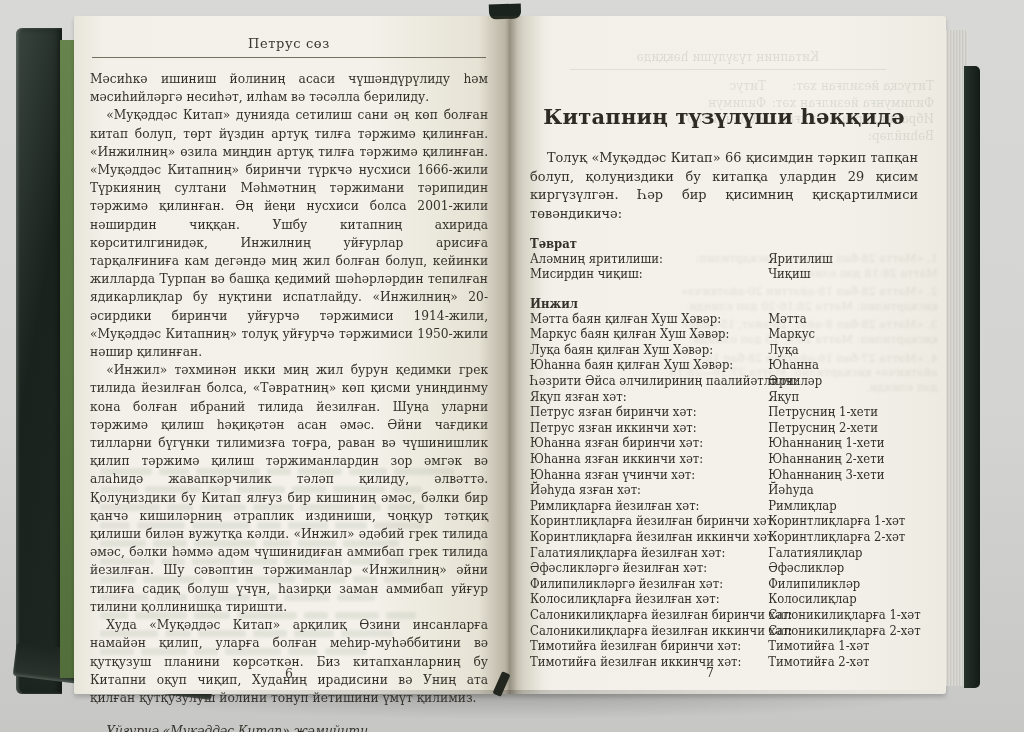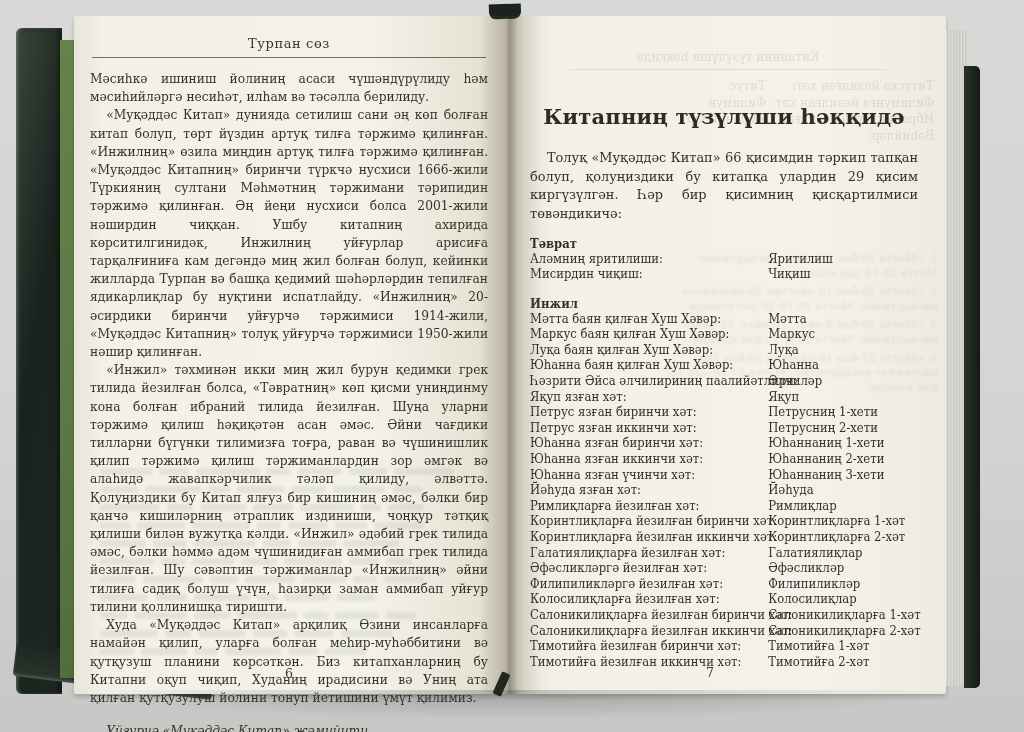--- a/index.html
+++ b/index.html
@@ -188,21 +188,21 @@
         <div class="stripe-row">
           <span style="width: 34px;"></span>
           <span style="width: 46px;"></span>
           <span style="width: 24px;"></span>
           <span style="width: 56px;"></span>
           <span style="width: 30px;"></span>
           <span style="width: 42px;"></span>
         </div>
       </div>
     <div class="lp-inner">
-      <div class="lp-header">Турпан сөз</div>
+      <div class="lp-header">Петрус сөз</div>
       <hr class="lp-rule">
       <div class="lp-body" id="left-body">
           <p class="para first">Мәсиһкә ишиниш йолиниң асаси чүшәндүрүлиду һәм мәсиһийләргә несиһәт, илһам вә тәсәлла берилиду.</p>
           <p class="para">«Муқәддәс Китап» дунияда сетилиш сани әң көп болған китап болуп, төрт йүздин артуқ тилға тәржимә қилинған. «Инжилниң» өзила миңдин артуқ тилға тәржимә қилинған. «Муқәддәс Китапниң» биринчи түркчә нусхиси 1666-жили Түркияниң султани Мәһмәтниң тәржимани тәрипидин тәржимә қилинған. Әң йеңи нусхиси болса 2001-жили нәширдин чиққан. Ушбу китапниң ахирида көрситилгинидәк, Инжилниң уйғурлар арисиға тарқалғиниға кам дегәндә миң жил болған болуп, кейинки жилларда Турпан вә башқа қедимий шәһәрләрдин тепилған ядикарлиқлар бу нуқтини испатлайду. «Инжилниң» 20-әсирдики биринчи уйғурчә тәржимиси 1914-жили, «Муқәддәс Китапниң» толуқ уйғурчә тәржимиси 1950-жили нәшир қилинған.</p>
           <p class="para">«Инжил» тәхминән икки миң жил бурун қедимки грек тилида йезилған болса, «Тәвратниң» көп қисми униңдинму кона болған ибраний тилида йезилған. Шуңа уларни тәржимә қилиш һәқиқәтән асан әмәс. Әйни чағдики тилларни бүгүнки тилимизға тоғра, раван вә чүшинишлик қилип тәржимә қилиш тәржиманлардин зор әмгәк вә алаһидә жавапкәрчилик тәләп қилиду, әлвәттә. Қолуңиздики бу Китап ялғуз бир кишиниң әмәс, бәлки бир қанчә кишиләрниң әтраплик издиниши, чоңқур тәтқиқ қилиши билән вужутқа кәлди. «Инжил» әдәбий грек тилида әмәс, бәлки һәммә адәм чүшинидиған аммибап грек тилида йезилған. Шу сәвәптин тәржиманлар «Инжилниң» әйни тилиға садиқ болуш үчүн, һазирқи заман аммибап уйғур тилини қоллинишқа тиришти.</p>
           <p class="para">Худа «Муқәддәс Китап» арқилиқ Өзини инсанларға намайән қилип, уларға болған меһир-муһәббитини вә қутқузуш планини көрсәткән. Биз китапханларниң бу Китапни оқуп чиқип, Худаниң ирадисини вә Униң ата қилған қутқузулуш йолини тонуп йетишини үмүт қилимиз.</p>
           <div class="lp-signature">Уйғурчә «Муқәддәс Китап» жәмийити</div>
         </div>
       <div class="lp-pagenum">6</div>
     </div>

